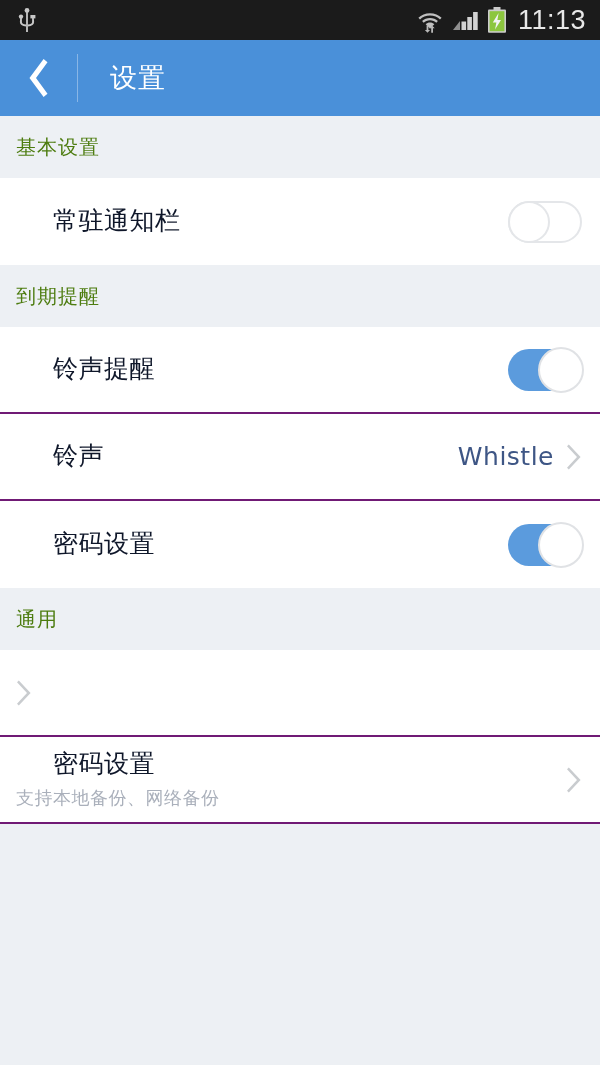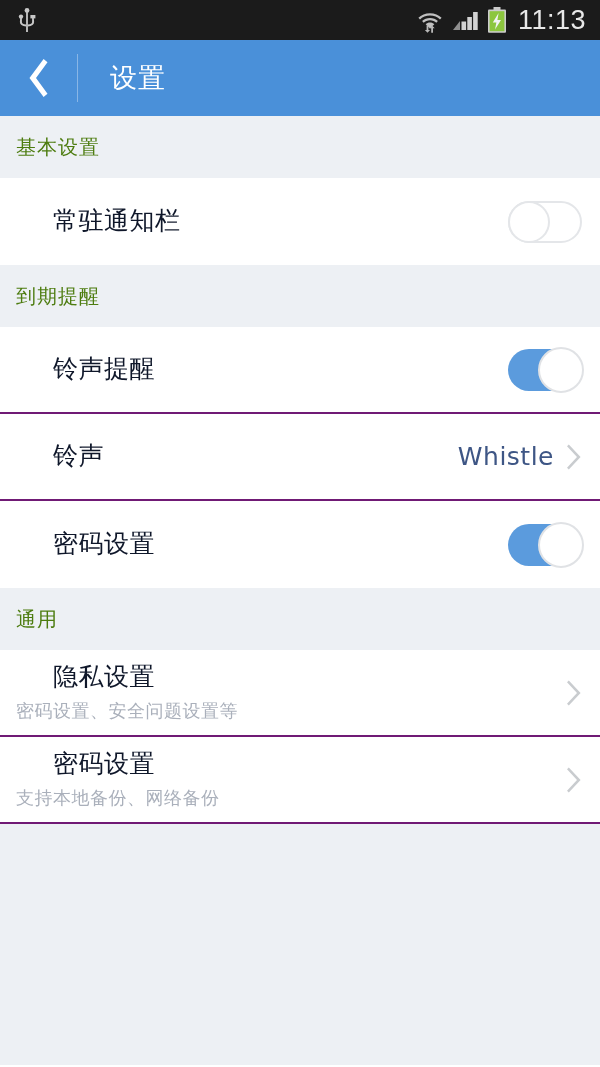--- a/index.html
+++ b/index.html
@@ -263,24 +263,20 @@
         <div class="toggle on">
           <div class="knob"></div>
         </div>
       </div>
     </div>
   </div>
 
   <div class="section-header">通用</div>
   <div class="list-group">
     <div class="row">
-      <div class="row-texts">
-        <div class="row-title">隐私设置</div>
-        <div class="row-sub">密码设置、安全问题设置等</div>
-      </div>
       <div class="row-right">
         <svg class="chev-right" viewBox="0 0 16 28">
           <path d="M2.8 1.4 L1.0 3.3 L11.0 14 L1.0 24.7 L2.8 26.6 L14.6 14 Z" fill="#c9cccf"></path>
         </svg>
       </div>
     </div>
     <div class="row">
       <div class="row-texts">
         <div class="row-title">密码设置</div>
         <div class="row-sub">支持本地备份、网络备份</div>

